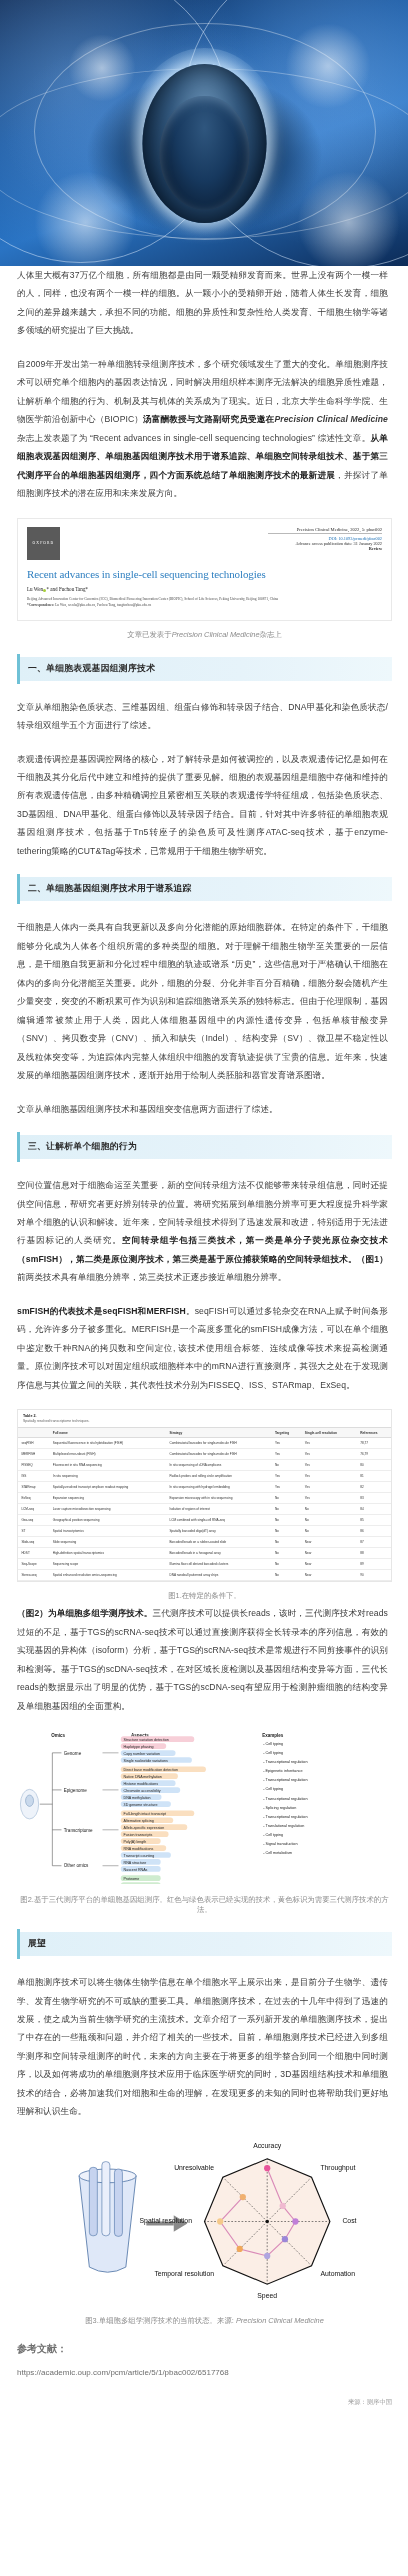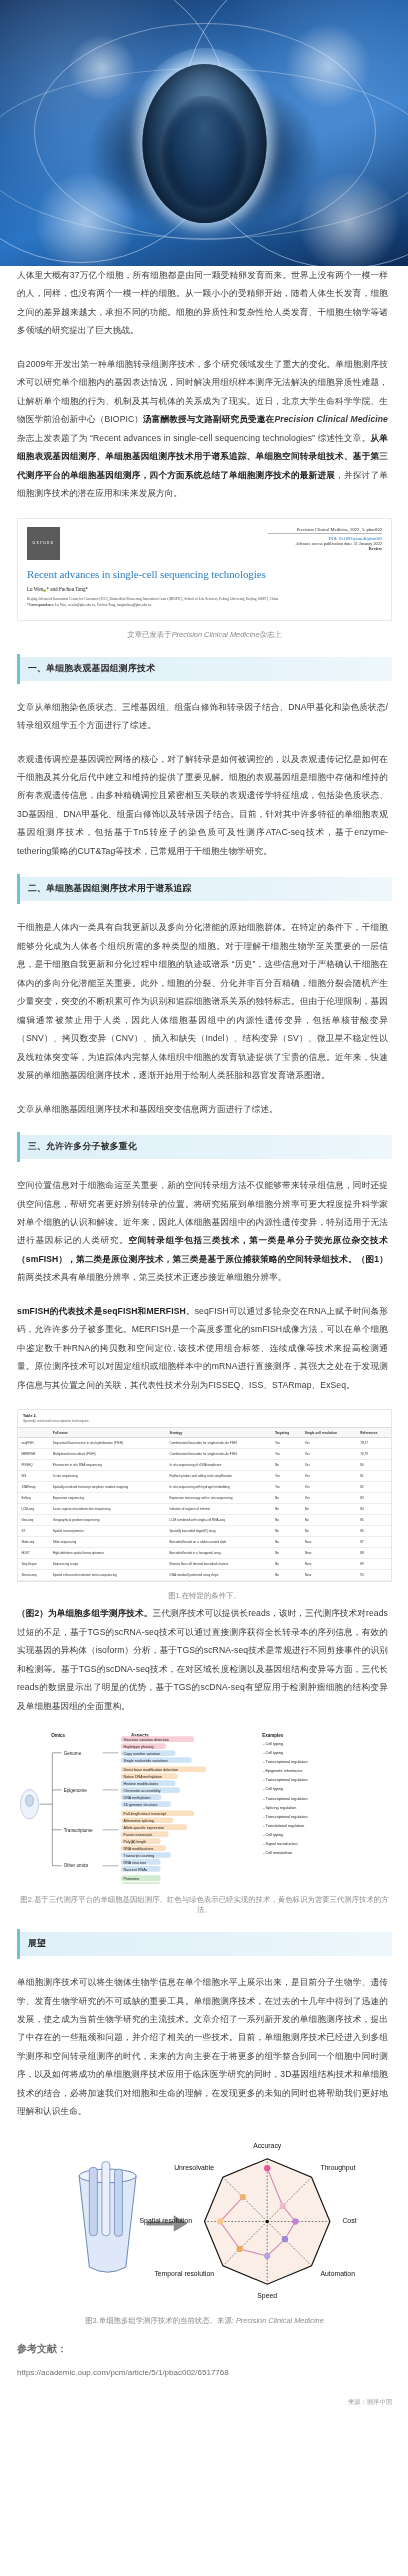--- a/index.html
+++ b/index.html
@@ -198,23 +198,23 @@
 
     <div class="sec">
       <div class="bar"></div>
       <div class="sec-label">二、单细胞基因组测序技术用于谱系追踪</div>
     </div>
     <p class="body">干细胞是人体内一类具有自我更新以及多向分化潜能的原始细胞群体。在特定的条件下，干细胞能够分化成为人体各个组织所需的多种类型的细胞。对于理解干细胞生物学至关重要的一层信息，是干细胞自我更新和分化过程中细胞的轨迹或谱系 “历史”，这些信息对于严格确认干细胞在体内的多向分化潜能至关重要。此外，细胞的分裂、分化并非百分百精确，细胞分裂会随机产生少量突变，突变的不断积累可作为识别和追踪细胞谱系关系的独特标志。但由于伦理限制，基因编辑通常被禁止用于人类，因此人体细胞基因组中的内源性遗传变异，包括单核苷酸变异（SNV）、拷贝数变异（CNV）、插入和缺失（Indel）、结构变异（SV）、微卫星不稳定性以及线粒体突变等，为追踪体内完整人体组织中细胞的发育轨迹提供了宝贵的信息。近年来，快速发展的单细胞基因组测序技术，逐渐开始用于绘制人类胚胎和器官发育谱系图谱。</p>
     <p class="body">文章从单细胞基因组测序技术和基因组突变信息两方面进行了综述。</p>
 
     <div class="sec">
       <div class="bar"></div>
-      <div class="sec-label">三、允许许多分子被多重化</div>
-    </div>
-    <p class="body"><span>空间位置信息对于细胞命运至关重要，新的空间转录组方法不仅能够带来转录组信息，同时还提供空间信息，帮研究者更好辨别转录的位置。将研究拓展到单细胞分辨率可更大程度提升科学家对单个细胞的认识和解读。近年来，因此人体细胞基因组中的内源性遗传变异，特别适用于无法进行基因标记的人类研究。</span><span class="b">空间转录组学包括三类技术，第一类是单分子荧光原位杂交技术（smFISH），第二类是原位测序技术，第三类是基于原位捕获策略的空间转录组技术。（图1）</span><span>前两类技术具有单细胞分辨率，第三类技术正逐步接近单细胞分辨率。</span></p>
+      <div class="sec-label">三、让解析单个细胞的行为</div>
+    </div>
+    <p class="body"><span>空间位置信息对于细胞命运至关重要，新的空间转录组方法不仅能够带来转录组信息，同时还提供空间信息，帮研究者更好辨别转录的位置。将研究拓展到单细胞分辨率可更大程度提升科学家对单个细胞的认识和解读。近年来，空间转录组技术得到了迅速发展和改进，特别适用于无法进行基因标记的人类研究。</span><span class="b">空间转录组学包括三类技术，第一类是单分子荧光原位杂交技术（smFISH），第二类是原位测序技术，第三类是基于原位捕获策略的空间转录组技术。（图1）</span><span>前两类技术具有单细胞分辨率，第三类技术正逐步接近单细胞分辨率。</span></p>
     <p class="body"><span class="b">smFISH的代表技术是seqFISH和MERFISH</span><span>。seqFISH可以通过多轮杂交在RNA上赋予时间条形码，允许许多分子被多重化。MERFISH是一个高度多重化的smFISH成像方法，可以在单个细胞中鉴定数千种RNA的拷贝数和空间定位, 该技术使用组合标签、连续成像等技术来提高检测通量。原位测序技术可以对固定组织或细胞样本中的mRNA进行直接测序，其强大之处在于发现测序信息与其位置之间的关联，其代表性技术分别为FISSEQ、ISS、STARmap、ExSeq。</span></p>
 
     <div class="tablefig">
       <div class="tf-head">
         <div class="tf-t">Table 2.</div>
         <div class="tf-s">Spatially resolved transcriptome techniques.</div>
       </div>
       <table class="tf">
         <thead>
             <tr id="tf-head-row">

